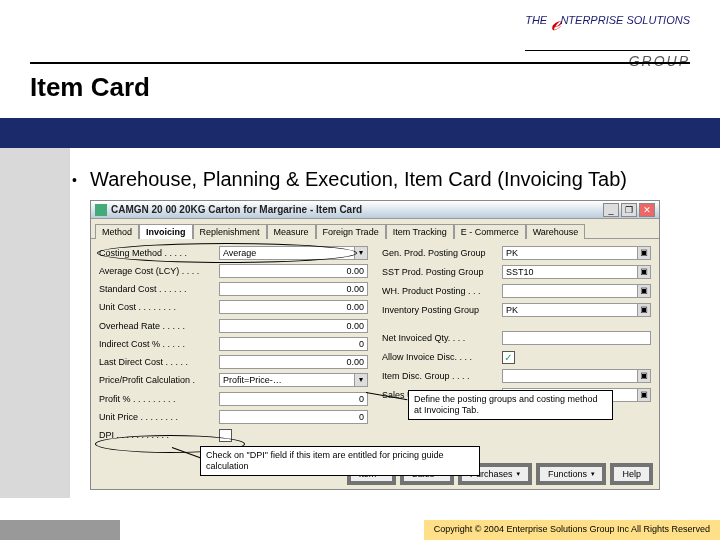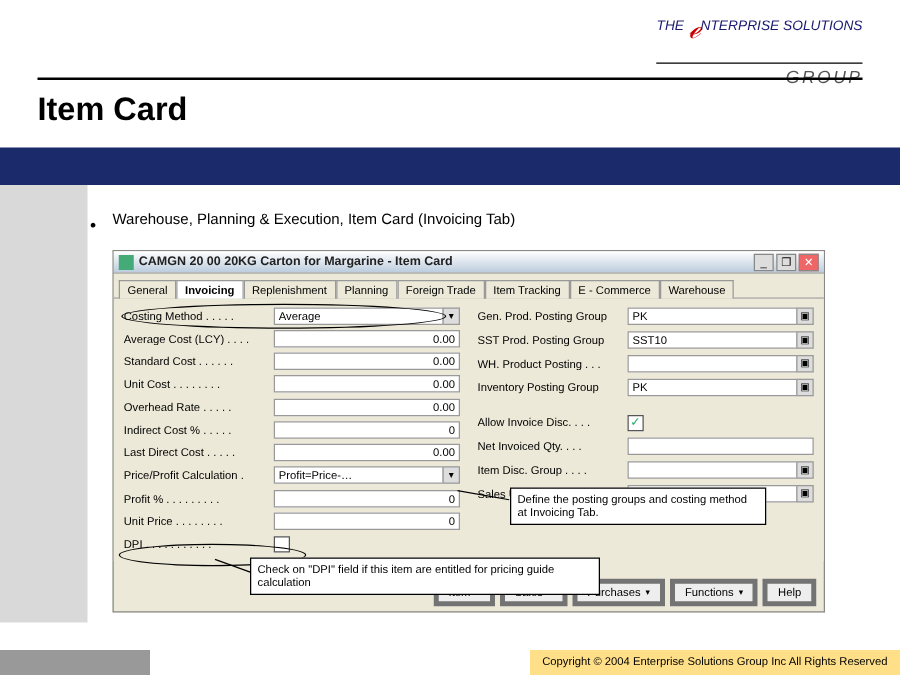--- a/index.html
+++ b/index.html
@@ -11,21 +11,21 @@
   .logo .line1 { font-size: 11px; color: #1a1a70; font-style: italic; }
   .logo .line1 .e { color: #c00; font-size: 22px; font-style: italic; font-family: Georgia, serif; vertical-align: middle; }
   .logo .line2 { font-size: 14px; color: #555; font-style: italic; letter-spacing: 2px; border-top: 1px solid #000; margin-top: 14px; padding-top: 2px; }
 
   .rule { position: absolute; top: 62px; left: 30px; right: 30px; border-top: 2px solid #000; }
   .title { position: absolute; top: 72px; left: 30px; font-size: 26px; font-weight: bold; }
   .stripe { position: absolute; top: 118px; left: 0; right: 0; height: 30px; background: #1a2a6a; }
   .leftbar { position: absolute; top: 148px; left: 0; width: 70px; height: 350px; background: #d9d9d9; }
 
   .bullet { position: absolute; top: 172px; left: 72px; font-size: 14px; }
-  .subtitle { position: absolute; top: 168px; left: 90px; font-size: 12px; }
+  .subtitle { position: absolute; top: 168px; left: 90px; font-size: 20px; }
 
   
   .app { position: absolute; top: 200px; left: 90px; width: 570px; height: 290px; border: 1px solid #888; background: #ece9d8; font-size: 10px; }
   .titlebar { height: 18px; background: linear-gradient(#fff,#bcd); border-bottom: 1px solid #999; display: flex; align-items: center; padding: 0 4px; }
   .titlebar .ticon { width: 12px; height: 12px; background: #4a7; margin-right: 4px; }
   .titlebar .ttext { flex: 1; font-size: 10px; font-weight: bold; color: #222; white-space: nowrap; overflow: hidden; }
   .winbtns { display: flex; gap: 2px; }
   .winbtn { width: 16px; height: 14px; background: #ddd; border: 1px solid #888; font-size: 9px; text-align: center; line-height: 12px; }
   .winbtn.close { background: #e66; color: #fff; }
 
@@ -80,24 +80,24 @@
     <div class="titlebar">
       <div class="ticon"></div>
       <div class="ttext">CAMGN 20 00 20KG Carton for Margarine - Item Card</div>
       <div class="winbtns">
         <div class="winbtn">_</div>
         <div class="winbtn">❐</div>
         <div class="winbtn close">✕</div>
       </div>
     </div>
     <div class="tabs">
-      <div class="tab">General</div>
+      <div class="tab">Method</div>
       <div class="tab active">Invoicing</div>
       <div class="tab">Replenishment</div>
-      <div class="tab">Planning</div>
+      <div class="tab">Measure</div>
       <div class="tab">Foreign Trade</div>
       <div class="tab">Item Tracking</div>
       <div class="tab">E - Commerce</div>
       <div class="tab">Warehouse</div>
     </div>
 
     <div class="form">
       <div class="col">
         <div class="row">
             <div class="lbl">Costing Method . . . . .</div>
@@ -162,26 +162,26 @@
             <div class="val left"></div>
             <div class="dd">▣</div>
           </div>
         <div class="row">
             <div class="lbl">Inventory Posting Group</div>
             <div class="val left">PK</div>
             <div class="dd">▣</div>
           </div>
         <div class="row" style="height:6px"></div>
         <div class="row">
+            <div class="lbl">Net Invoiced Qty. . . .</div>
+            <div class="val"></div>
+          </div>
+        <div class="row">
             <div class="lbl">Allow Invoice Disc. . . .</div>
             <div class="chk">✓</div>
-          </div>
-        <div class="row">
-            <div class="lbl">Net Invoiced Qty. . . .</div>
-            <div class="val"></div>
           </div>
         <div class="row">
             <div class="lbl">Item Disc. Group . . . .</div>
             <div class="val left"></div>
             <div class="dd">▣</div>
           </div>
         <div class="row">
             <div class="lbl">Sales Unit of Measure . .</div>
             <div class="val left">PCS</div>
             <div class="dd">▣</div>

